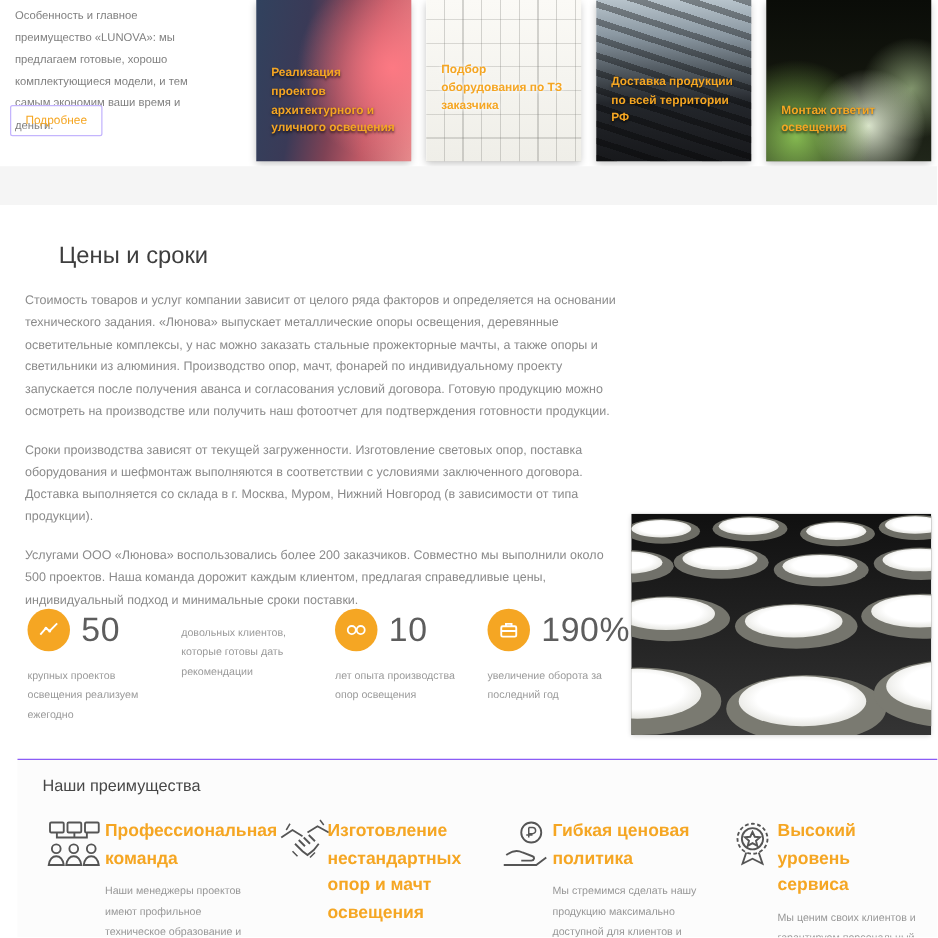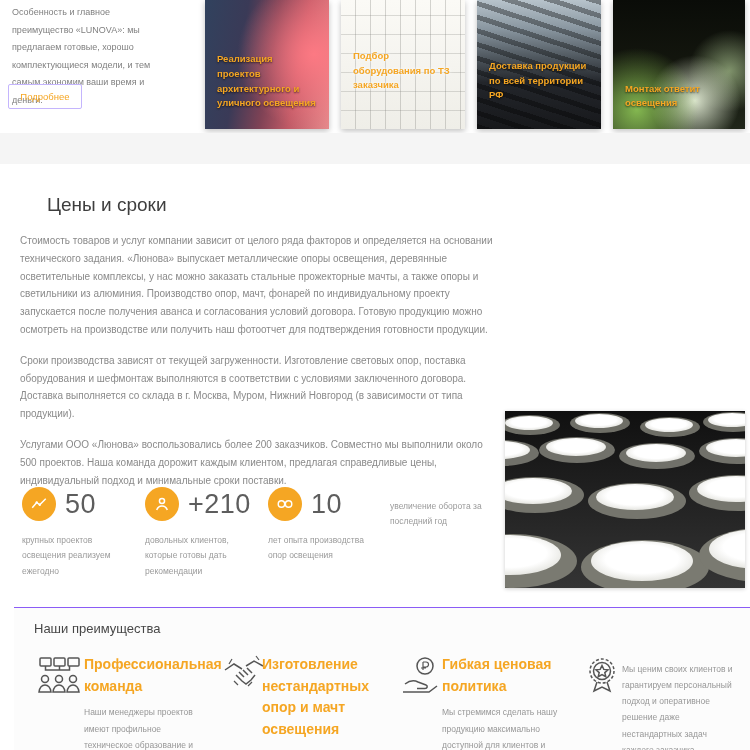--- a/index.html
+++ b/index.html
@@ -108,46 +108,46 @@
             <circle cx="9" cy="10" r="1.6" fill="#fff" stroke="none"></circle>
           <circle cx="13" cy="13" r="1.6" fill="#fff" stroke="none"></circle>
         </svg>
       </span>
       <span class="num">50</span>
     </div>
     <div class="cap">крупных проектов освещения реализуем ежегодно</div>
   </div>
 
   <div class="stat s2">
-    <div class="top">
-      <span class="bubble">
-        <svg width="18" height="18" viewBox="0 0 24 24" fill="none" stroke="#ffffff" stroke-width="2">
-          <circle cx="12" cy="8" r="3.4"></circle>
-            <path d="M5 20c1.2-4 4-5.5 7-5.5s5.8 1.5 7 5.5"></path>
-        </svg>
-      </span>
-      <span class="num">+210</span>
-    </div>
     <div class="cap">довольных клиентов, которые готовы дать рекомендации</div>
   </div>
 
   <div class="stat s3">
     <div class="top">
       <span class="bubble">
         <svg width="20" height="18" viewBox="0 0 28 24" fill="none" stroke="#ffffff" stroke-width="2">
           <circle cx="9" cy="12" r="4.5"></circle>
             <circle cx="19" cy="12" r="4.5"></circle>
         </svg>
       </span>
       <span class="num">10</span>
     </div>
     <div class="cap">лет опыта производства опор освещения</div>
   </div>
 
   <div class="stat s4">
+    <div class="top">
+      <span class="bubble">
+        <svg width="18" height="18" viewBox="0 0 24 24" fill="none" stroke="#ffffff" stroke-width="2">
+          <rect x="4" y="8" width="16" height="11" rx="1.5"></rect>
+            <path d="M9 8V5.5h6V8M4 13h16"></path>
+        </svg>
+      </span>
+      <span class="num">190%</span>
+    </div>
     <div class="cap">увеличение оборота за последний год</div>
   </div>
 
   <div class="photo">
     <svg width="240" height="177" viewBox="0 0 240 177">
       <defs>
         <linearGradient id="pbg" x1="0" y1="0" x2="0" y2="1">
           <stop offset="0" stop-color="#101010"></stop>
             <stop offset="1" stop-color="#343434"></stop>
         </linearGradient>
@@ -244,17 +244,18 @@
 
     <div class="adv-icon ai4">
       <svg width="46" height="44" viewBox="0 0 46 44" fill="none" stroke="#555555" stroke-width="1.5">
         <circle cx="23" cy="17" r="12" stroke-dasharray="3 2"></circle>
         <circle cx="23" cy="17" r="8.5"></circle>
         <polygon points="23,11.5 24.8,15.4 29,15.8 25.8,18.6 26.8,22.7 23,20.5 19.2,22.7 20.2,18.6 17,15.8 21.2,15.4"></polygon>
         <path d="M18 28l-3 9 8-4 8 4-3-9"></path>
       </svg>
     </div>
     <div class="adv-text at4">
+      <div class="adv-title">Высокий уровень сервиса</div>
       <div class="adv-body">Мы ценим своих клиентов и гарантируем персональный подход и оперативное решение даже нестандартных задач каждого заказчика. Менеджер проекта всегда быстро ответит на</div>
     </div>
   </div>
 
 </div>
 
 </body></html>

